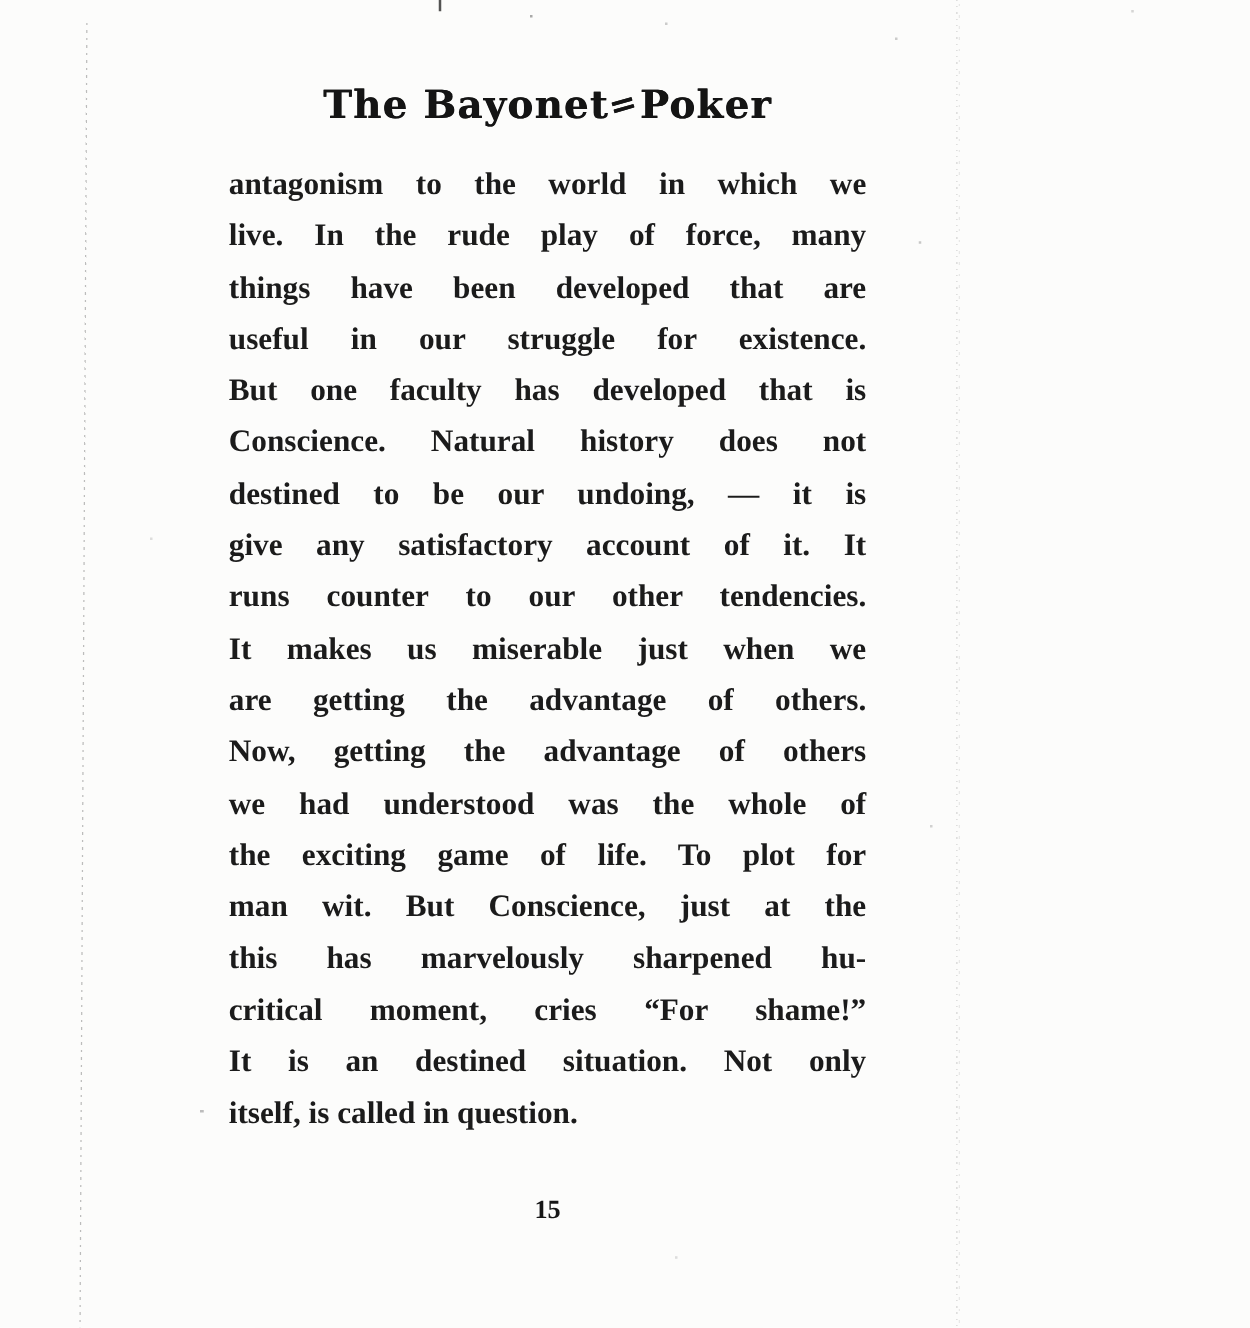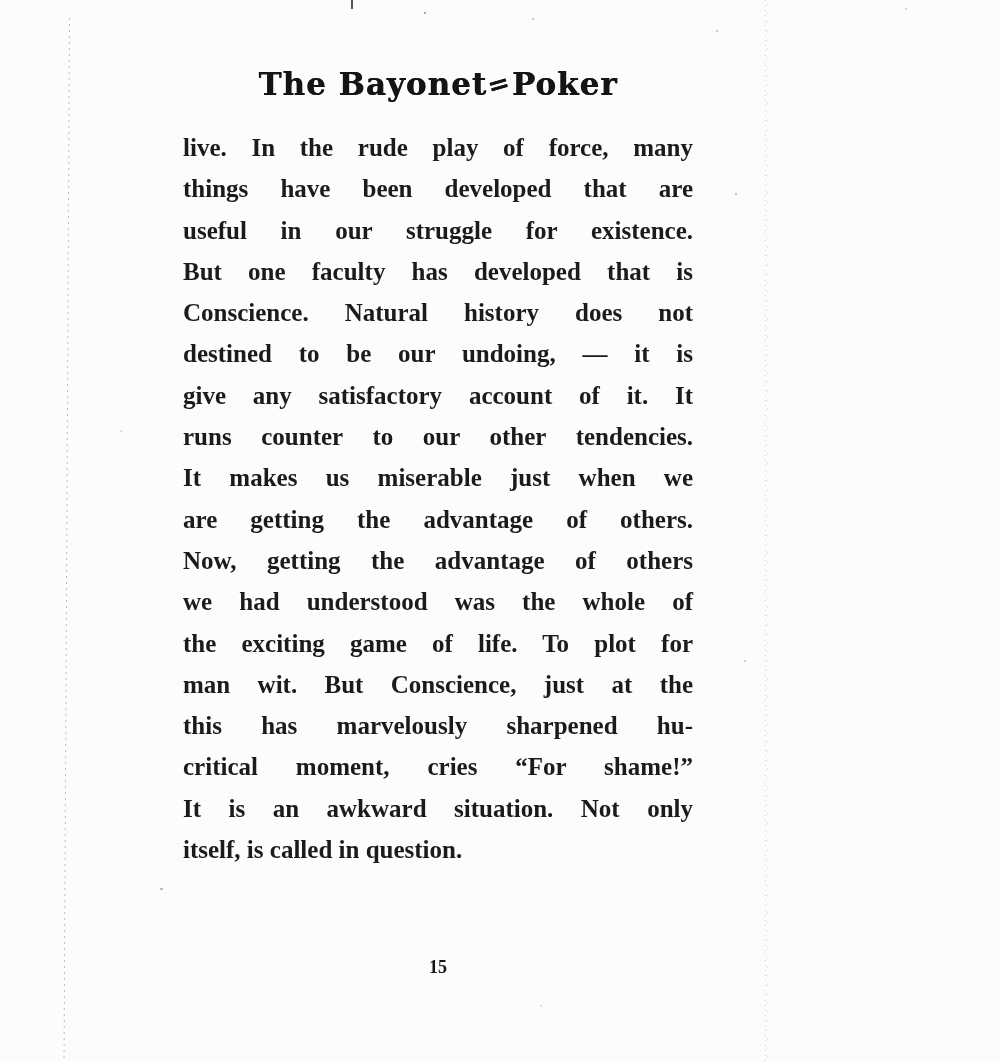--- a/index.html
+++ b/index.html
@@ -38,21 +38,21 @@
     text-align-last:justify;
     white-space:nowrap;
     color:#1b1b1b;
   }
   .line.last{
     text-align:left;text-align-last:left;
   }
   .folio{
     position:absolute;left:183px;top:952px;width:510px;
     text-align:center;
-    font-size:18px;font-weight:700;line-height:30px;
+    font-size:21px;font-weight:700;line-height:30px;
     color:#161616;
   }
   
   .edge-line-left{
     position:absolute;left:69px;top:18px;width:1px;height:1044px;
     background:repeating-linear-gradient(to bottom,
       rgba(110,110,110,0.45) 0 2px, rgba(110,110,110,0) 2px 6px);
     transform:rotate(0.3deg);transform-origin:top left;
   }
   .edge-band-right{
@@ -81,37 +81,38 @@
 </head>
 <body>
 
 <div class="scan">
 
   <div class="running-head">
     <span>The Bayonet</span><span class="dbl-hyphen">=</span><span>Poker</span>
   </div>
 
   <div class="body-block">
+    <div class="line">antagonism to the world in which we</div>
     <div class="line">live.  In the rude play of force, many</div>
     <div class="line">things have been developed that are</div>
     <div class="line">useful in our struggle for existence.</div>
     <div class="line">But one faculty has developed that is</div>
     <div class="line">Conscience.  Natural history does not</div>
     <div class="line">destined to be our undoing, — it is</div>
     <div class="line">give any satisfactory account of it.  It</div>
     <div class="line">runs counter to our other tendencies.</div>
     <div class="line">It makes us miserable just when we</div>
     <div class="line">are getting the advantage of others.</div>
     <div class="line">Now, getting the advantage of others</div>
     <div class="line">we had understood was the whole of</div>
     <div class="line">the exciting game of life.  To plot for</div>
     <div class="line">man wit.  But Conscience, just at the</div>
     <div class="line">this has marvelously sharpened hu-</div>
     <div class="line">critical moment, cries “For shame!”</div>
-    <div class="line">It is an awkward situation.  Not only</div>
+    <div class="line">It is an destined situation.  Not only</div>
     <div class="line last">itself, is called in question.</div>
   </div>
 
   <div class="folio">15</div>
 
   <div class="edge-line-left"></div>
   <div class="edge-band-right"></div>
   <div class="speck s1"></div>
   <div class="speck s2"></div>
   <div class="speck s3"></div>

